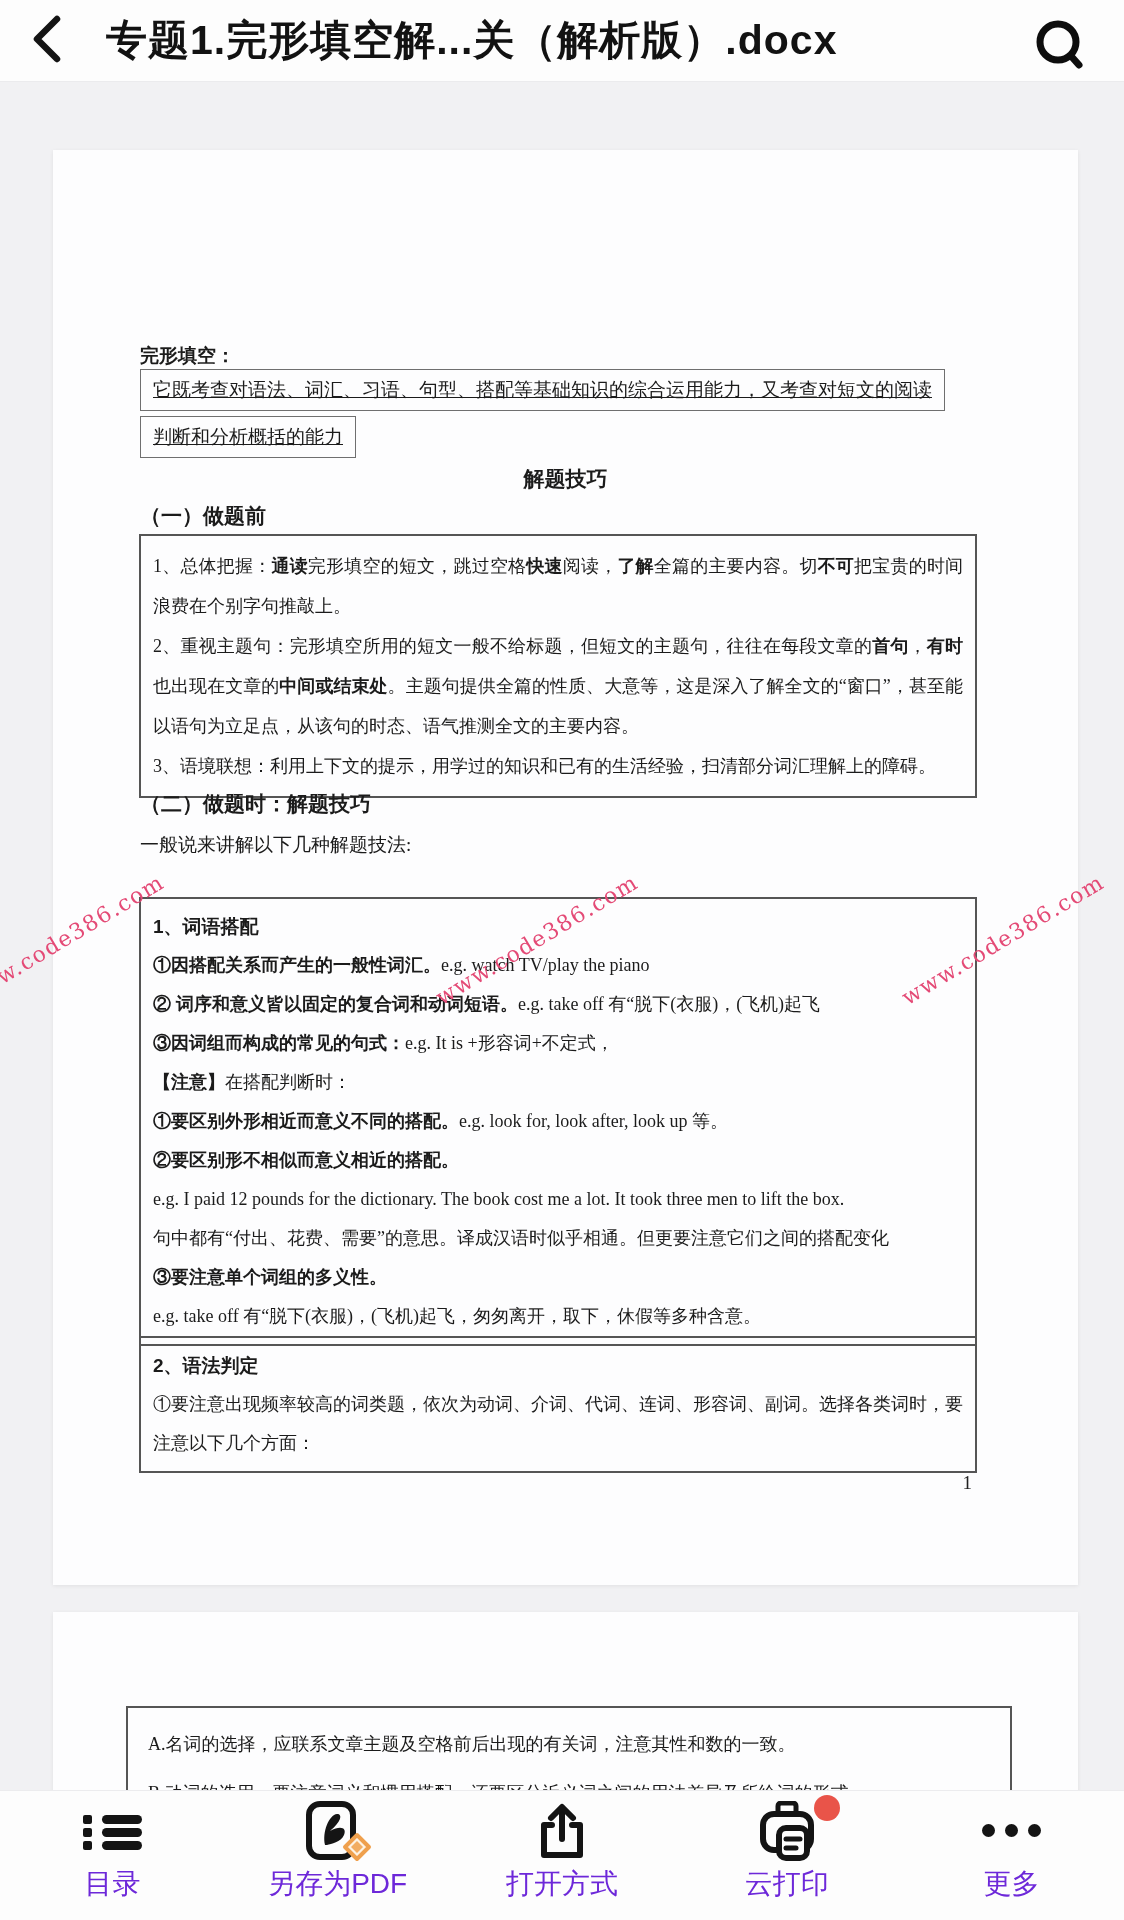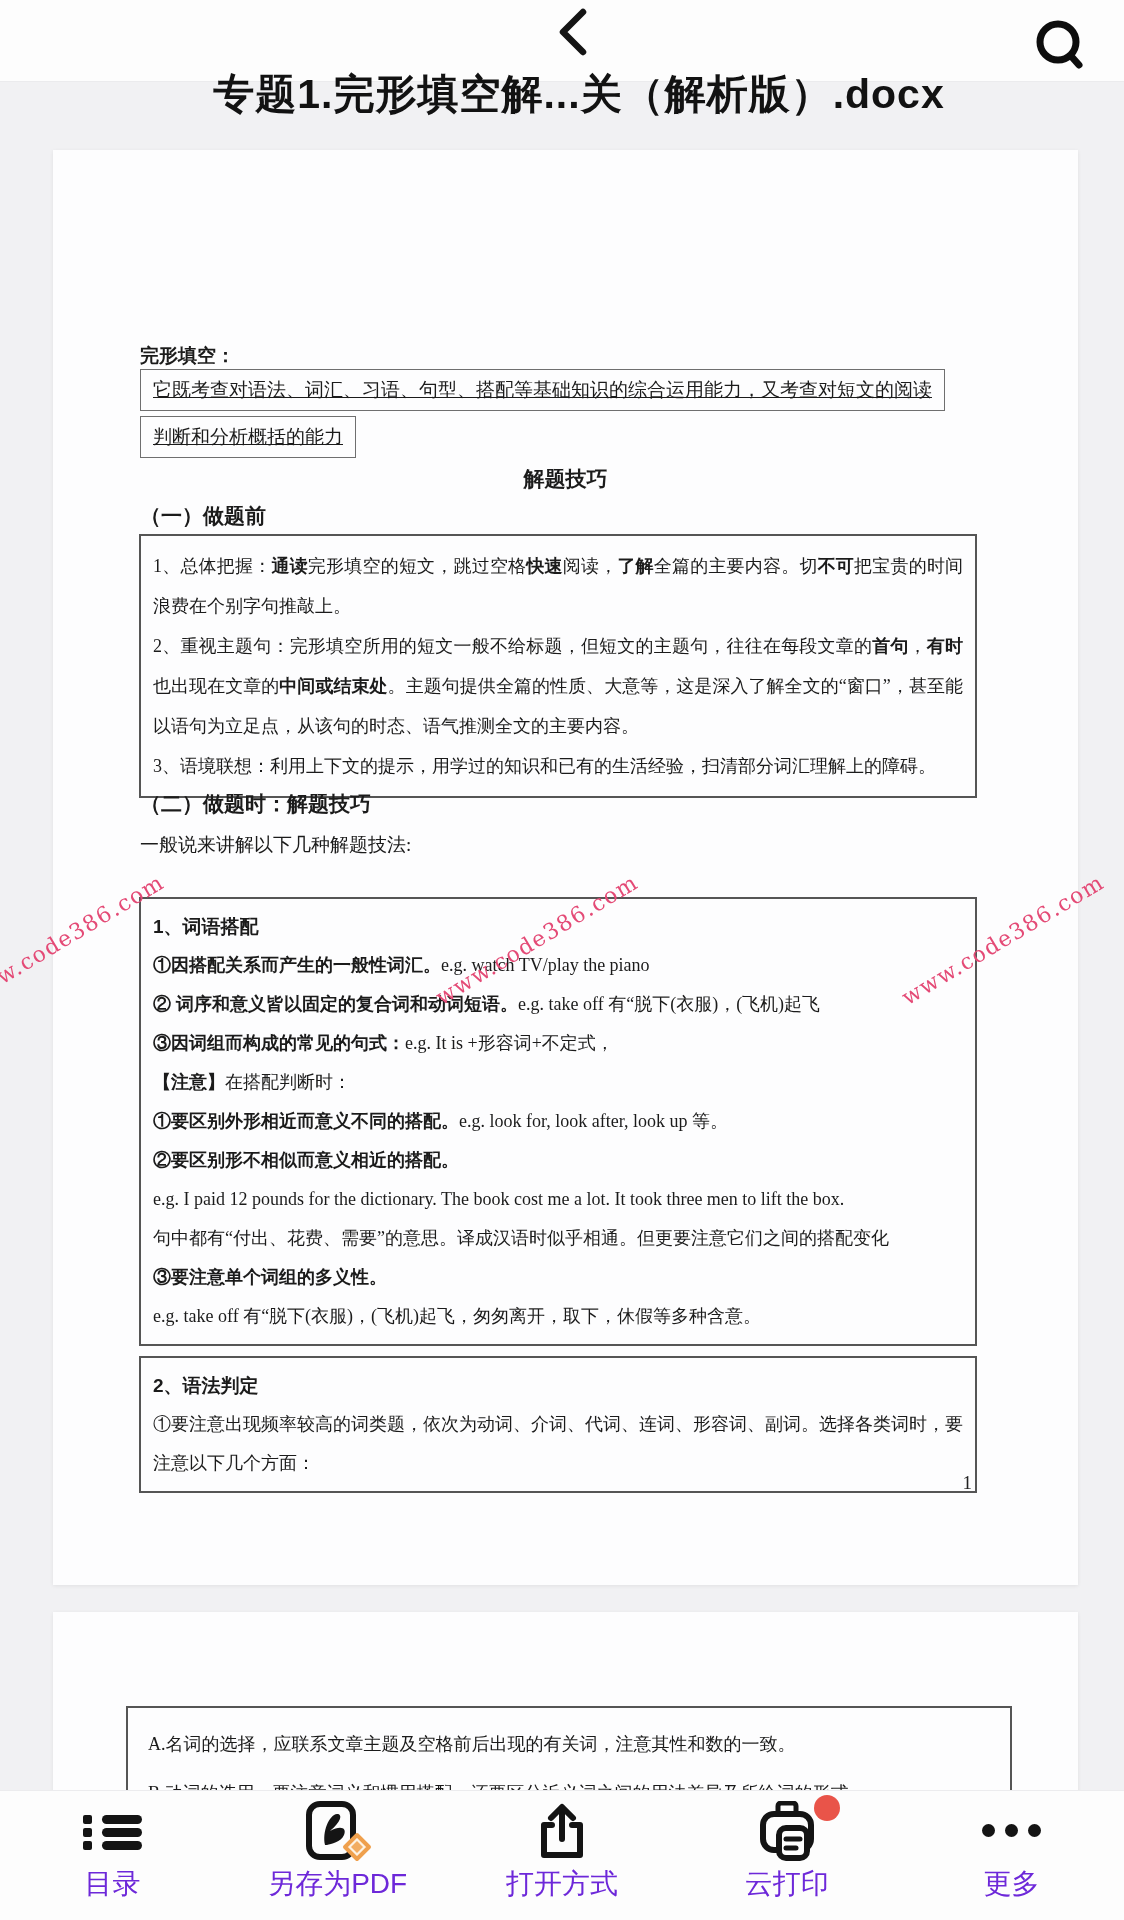--- a/index.html
+++ b/index.html
@@ -6,21 +6,21 @@
   html,body { margin:0; padding:0; }
   body {
     width:1124px; height:1920px; overflow:hidden; position:relative;
     background:#f1f1f3; color:#1b1b1b;
     font-family:"Liberation Serif", serif;
   }
   
   .topbar {
     position:absolute; top:0; left:0; width:1124px; height:82px;
     background:#fdfdfd; border-bottom:1px solid #ebebed;
-    display:flex; align-items:center; z-index:40;flex-direction:column;
+    display:flex; align-items:center; z-index:40;
   }
   .back-btn { border:0; background:transparent; padding:6px; margin-left:22px; cursor:pointer; }
   .doc-name {
     font-family:"Liberation Sans", sans-serif; font-weight:700; font-size:41px;
     color:#121212; margin-left:34px; white-space:nowrap; letter-spacing:1px;
   }
   .search-btn { border:0; background:transparent; position:absolute; right:30px; top:12px; padding:4px; cursor:pointer; }
 
   
   .page {
@@ -48,21 +48,21 @@
   }
   .h-sub { position:absolute; left:87px; margin:0; font-family:"Liberation Sans", sans-serif; font-weight:700; font-size:21px; }
   #sub1 { top:352px; }
   #sub2 { top:640px; }
   .intro2 { position:absolute; top:682px; left:87px; margin:0; font-size:19px; }
 
   .tbox { position:absolute; left:86px; width:838px; border:2px solid #555; background:transparent; }
   .tbox p { margin:0; }
   #boxA { top:384px; padding:10px 12px; font-size:18px; line-height:40px; text-align:justify; }
   #boxB { top:747px; padding:8px 12px;  font-size:18px; line-height:39px; }
-  #boxC { top:1186px; padding:8px 12px; font-size:18px; line-height:39px; text-align:justify;margin-top:20px; }
+  #boxC { top:1186px; padding:8px 12px; font-size:18px; line-height:39px; text-align:justify; }
   .bh { font-family:"Liberation Sans", sans-serif; font-weight:700; font-size:19px; }
 
   .pagenum { position:absolute; top:1322px; right:106px; font-size:19px; color:#222; }
 
   #boxD { position:absolute; top:94px; left:73px; width:886px; border:2px solid #555;
           padding:12px 20px; font-size:18px; line-height:49px; }
   #boxD p { margin:0; }
 
   
   .watermark {

